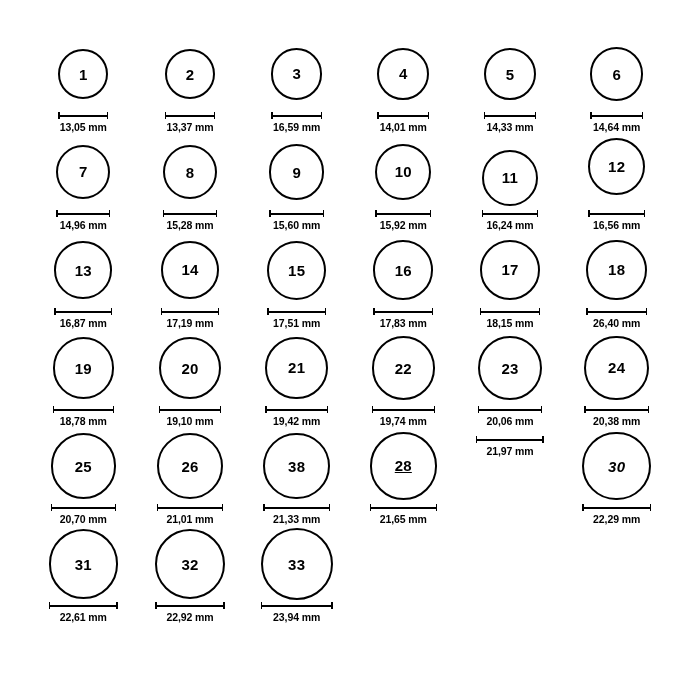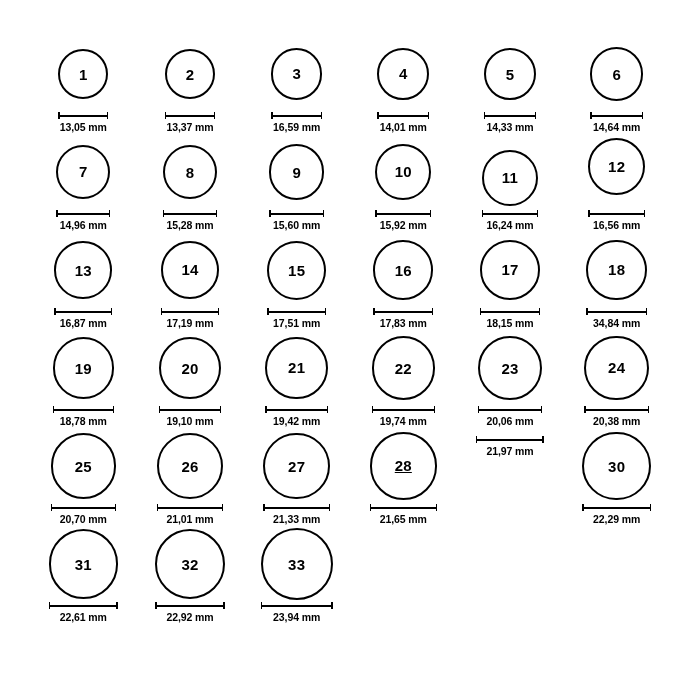--- a/index.html
+++ b/index.html
@@ -353,21 +353,21 @@
           <div class="ring" style="width: 60.9px; height: 60.9px;">
             <span class="ring-label">18</span>
           </div>
         </div>
         <div class="measure">
           <div class="caliper" style="width: 60.9px;">
             <div class="bar"></div>
             <div class="tick left"></div>
             <div class="tick right"></div>
           </div>
-          <div class="mm">34,84 mm</div>
+          <div class="mm">26,40 mm</div>
         </div>
       </div>
       <div class="cell">
         <div style="height: 68px; display: flex; align-items: center; justify-content: center;">
           <div class="ring" style="width: 61.6px; height: 61.6px;">
             <span class="ring-label">19</span>
           </div>
         </div>
         <div class="measure">
           <div class="caliper" style="width: 61.6px;">
@@ -479,21 +479,21 @@
             <div class="bar"></div>
             <div class="tick left"></div>
             <div class="tick right"></div>
           </div>
           <div class="mm">21,01 mm</div>
         </div>
       </div>
       <div class="cell">
         <div style="height: 68px; display: flex; align-items: center; justify-content: center;">
           <div class="ring" style="width: 66.7px; height: 66.7px;">
-            <span class="ring-label">27</span>
+            <span class="ring-label">38</span>
           </div>
         </div>
         <div class="measure">
           <div class="caliper" style="width: 66.7px;">
             <div class="bar"></div>
             <div class="tick left"></div>
             <div class="tick right"></div>
           </div>
           <div class="mm">21,33 mm</div>
         </div>
@@ -518,21 +518,21 @@
           <div class="caliper" style="width: 68px;">
             <div class="bar"></div>
             <div class="tick left"></div>
             <div class="tick right"></div>
           </div>
           <div class="mm">21,97 mm</div>
         </div>
       </div>
       <div class="cell">
         <div style="height: 68px; display: flex; align-items: center; justify-content: center;">
-          <div class="ring" style="width: 68.7px; height: 68.7px;">
+          <div class="ring" style="width: 68.7px; height: 68.7px; font-style: italic;">
             <span class="ring-label">30</span>
           </div>
         </div>
         <div class="measure">
           <div class="caliper" style="width: 68.7px;">
             <div class="bar"></div>
             <div class="tick left"></div>
             <div class="tick right"></div>
           </div>
           <div class="mm">22,29 mm</div>

